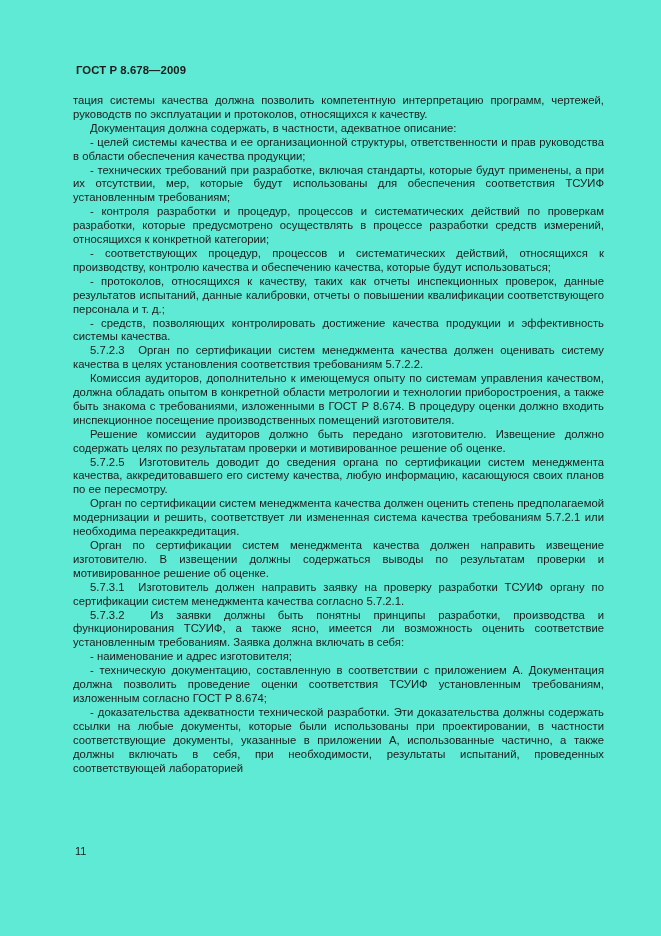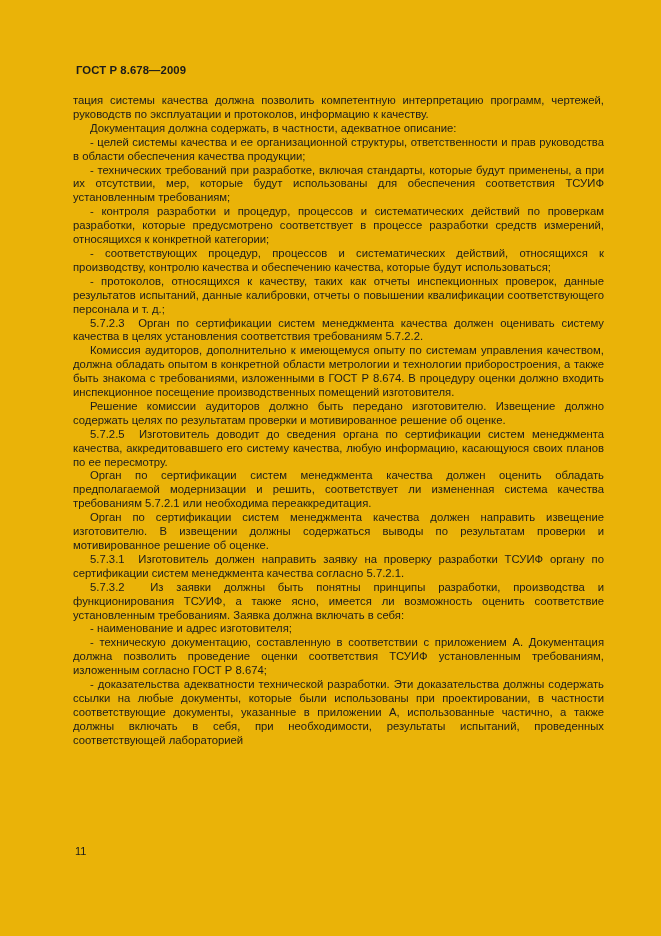--- a/index.html
+++ b/index.html
@@ -4,21 +4,21 @@
 <style>
   html, body {
     margin: 0;
     padding: 0;
     background: #ffffff;
   }
   .page {
     position: relative;
     width: 661px;
     height: 936px;
-    background: #eab308;
+    background: #5eead4;
     overflow: hidden;
     font-family: "Liberation Sans", sans-serif;
     color: #1b1b1b;
   }
   .doc-header {
     position: absolute;
     left: 76px;
     top: 64px;
     font-size: 11.3px;
     font-weight: 700;
@@ -53,32 +53,33 @@
   }
 </style>
 </head>
 <body>
 
 <div class="page">
 
   <div class="doc-header">ГОСТ Р 8.678—2009</div>
 
   <div class="doc-body">
-    <p class="para cont">тация системы качества должна позволить компетентную интерпретацию программ, чертежей, руководств по эксплуатации и протоколов, информацию к качеству.</p>
+    <p class="para cont">тация системы качества должна позволить компетентную интерпретацию программ, чертежей, руководств по эксплуатации и протоколов, относящихся к качеству.</p>
     <p class="para">Документация должна содержать, в частности, адекватное описание:</p>
     <p class="para">- целей системы качества и ее организационной структуры, ответственности и прав руководства в области обеспечения качества продукции;</p>
     <p class="para">- технических требований при разработке, включая стандарты, которые будут применены, а при их отсутствии, мер, которые будут использованы для обеспечения соответствия ТСУИФ установленным требованиям;</p>
-    <p class="para">- контроля разработки и процедур, процессов и систематических действий по проверкам разработки, которые предусмотрено соответствует в процессе разработки средств измерений, относящихся к конкретной категории;</p>
+    <p class="para">- контроля разработки и процедур, процессов и систематических действий по проверкам разработки, которые предусмотрено осуществлять в процессе разработки средств измерений, относящихся к конкретной категории;</p>
     <p class="para">- соответствующих процедур, процессов и систематических действий, относящихся к производству, контролю качества и обеспечению качества, которые будут использоваться;</p>
     <p class="para">- протоколов, относящихся к качеству, таких как отчеты инспекционных проверок, данные результатов испытаний, данные калибровки, отчеты о повышении квалификации соответствующего персонала и т. д.;</p>
+    <p class="para">- средств, позволяющих контролировать достижение качества продукции и эффективность системы качества.</p>
     <p class="para">5.7.2.3&nbsp; Орган по сертификации систем менеджмента качества должен оценивать систему качества в целях установления соответствия требованиям 5.7.2.2.</p>
     <p class="para">Комиссия аудиторов, дополнительно к имеющемуся опыту по системам управления качеством, должна обладать опытом в конкретной области метрологии и технологии приборостроения, а также быть знакома с требованиями, изложенными в ГОСТ Р 8.674. В процедуру оценки должно входить инспекционное посещение производственных помещений изготовителя.</p>
     <p class="para">Решение комиссии аудиторов должно быть передано изготовителю. Извещение должно содержать целях по результатам проверки и мотивированное решение об оценке.</p>
     <p class="para">5.7.2.5&nbsp; Изготовитель доводит до сведения органа по сертификации систем менеджмента качества, аккредитовавшего его систему качества, любую информацию, касающуюся своих планов по ее пересмотру.</p>
-    <p class="para">Орган по сертификации систем менеджмента качества должен оценить обладать предполагаемой модернизации и решить, соответствует ли измененная система качества требованиям 5.7.2.1 или необходима переаккредитация.</p>
+    <p class="para">Орган по сертификации систем менеджмента качества должен оценить степень предполагаемой модернизации и решить, соответствует ли измененная система качества требованиям 5.7.2.1 или необходима переаккредитация.</p>
     <p class="para">Орган по сертификации систем менеджмента качества должен направить извещение изготовителю. В извещении должны содержаться выводы по результатам проверки и мотивированное решение об оценке.</p>
     <p class="para">5.7.3.1&nbsp; Изготовитель должен направить заявку на проверку разработки ТСУИФ органу по сертификации систем менеджмента качества согласно 5.7.2.1.</p>
     <p class="para">5.7.3.2&nbsp; Из заявки должны быть понятны принципы разработки, производства и функционирования ТСУИФ, а также ясно, имеется ли возможность оценить соответствие установленным требованиям. Заявка должна включать в себя:</p>
     <p class="para">- наименование и адрес изготовителя;</p>
     <p class="para">- техническую документацию, составленную в соответствии с приложением А. Документация должна позволить проведение оценки соответствия ТСУИФ установленным требованиям, изложенным согласно ГОСТ Р 8.674;</p>
     <p class="para">- доказательства адекватности технической разработки. Эти доказательства должны содержать ссылки на любые документы, которые были использованы при проектировании, в частности соответствующие документы, указанные в приложении А, использованные частично, а также должны включать в себя, при необходимости, результаты испытаний, проведенных соответствующей лабораторией</p>
   </div>
 
   <div class="page-number">11</div>
 

